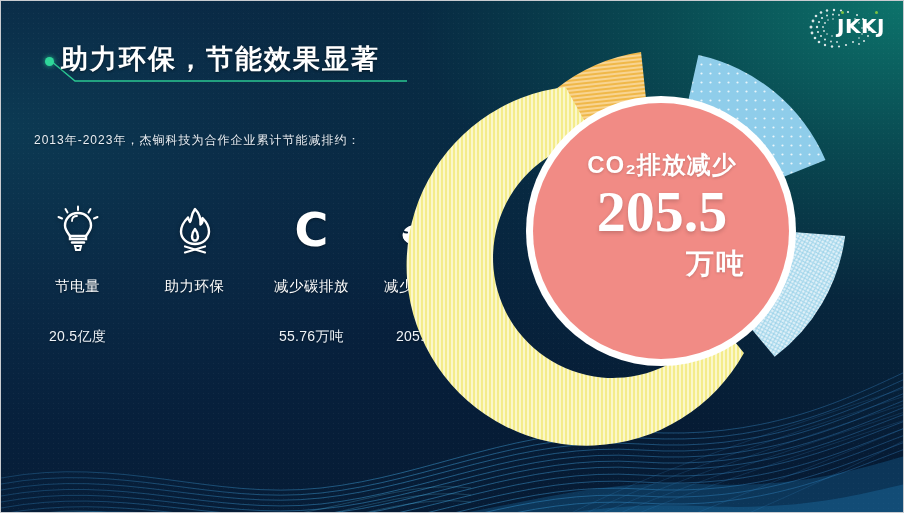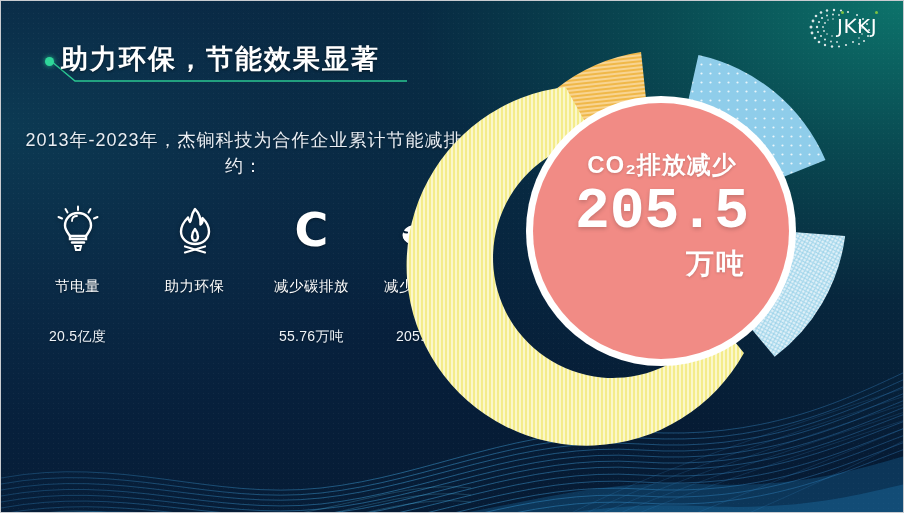--- a/index.html
+++ b/index.html
@@ -24,42 +24,41 @@
   }
 
   
   .wave-wrap{position:absolute;left:0;right:0;bottom:0;height:190px;overflow:hidden;pointer-events:none;}
   .wave-wrap svg{position:absolute;bottom:-6px;left:0;}
 
   
   #logo{position:absolute;top:4px;right:10px;width:96px;height:46px;}
   #logo .logo-text{
     position:absolute;left:40px;top:9px;
-    font-size:20px;letter-spacing:0.5px;font-weight:400;color:#ffffff;
+    font-size:20px;letter-spacing:0.5px;font-weight:700;color:#ffffff;
     font-family:"DejaVu Sans","Liberation Sans",sans-serif;
   }
   #logo .dot-g{position:absolute;width:3px;height:3px;border-radius:50%;background:#7dc242;}
 
   
   #title-block{position:absolute;left:44px;top:44px;width:420px;height:48px;}
   #title-dot{position:absolute;left:0;top:12px;width:9px;height:9px;border-radius:50%;background:#2fd79a;box-shadow:0 0 5px rgba(47,215,154,.8);}
   #title-text{
     position:absolute;left:16px;top:-4px;
     font-size:27px;color:#ffffff;letter-spacing:2px;white-space:nowrap;
     text-shadow:0 1px 3px rgba(0,0,0,.45);
     font-weight:bold;
   }
   #title-rule{position:absolute;left:4px;top:14px;width:360px;height:26px;}
 
   
   #intro{
-    position:absolute;left:18px;top:126px;width:450px;
-    font-size:18px;line-height:26px;color:#e9eef4;letter-spacing:1px;
+    position:absolute;left:33px;top:126px;width:450px;
+    font-size:12px;line-height:26px;color:#e9eef4;letter-spacing:1px;
     text-shadow:0 1px 2px rgba(0,0,0,.4);
-    text-align:center;
   }
 
   
   #stats{position:absolute;left:18px;top:198px;width:468px;display:flex;}
   .stat{flex:1;text-align:center;color:#fff;}
   .stat .ico{height:62px;display:flex;align-items:center;justify-content:center;}
   .stat .ico svg{display:block;filter:drop-shadow(0 1px 2px rgba(0,0,0,.35));}
   .stat .ico .bigC{
     font-size:46px;font-weight:700;line-height:46px;color:#fff;
     font-family:"DejaVu Sans","Liberation Sans",sans-serif;
@@ -71,21 +70,21 @@
   
   #donut{position:absolute;left:480px;top:50px;width:360px;height:360px;}
   #donut svg{display:block;overflow:visible;}
   #center-text{
     position:absolute;left:56px;top:92px;width:250px;height:180px;
     color:#ffffff;text-align:center;pointer-events:none;margin-top:8px;
   }
   #ct-label{font-size:24px;font-weight:700;letter-spacing:1px;line-height:28px;text-shadow:0 1px 3px rgba(0,0,0,.18);}
   #ct-value{
     font-size:58px;font-weight:700;line-height:62px;margin-top:2px;letter-spacing:0px;
-    font-family:Liberation Mono, monospace;
+    font-family:Liberation Serif, serif;
     text-shadow:0 2px 4px rgba(0,0,0,.18);
   }
   #ct-unit{font-size:28px;font-weight:700;letter-spacing:2px;margin-top:2px;padding-left:108px;text-shadow:0 1px 3px rgba(0,0,0,.18);}
 </style>
 </head>
 <body>
 
 <div id="slide">
 
   <div class="bg-dots"></div>

